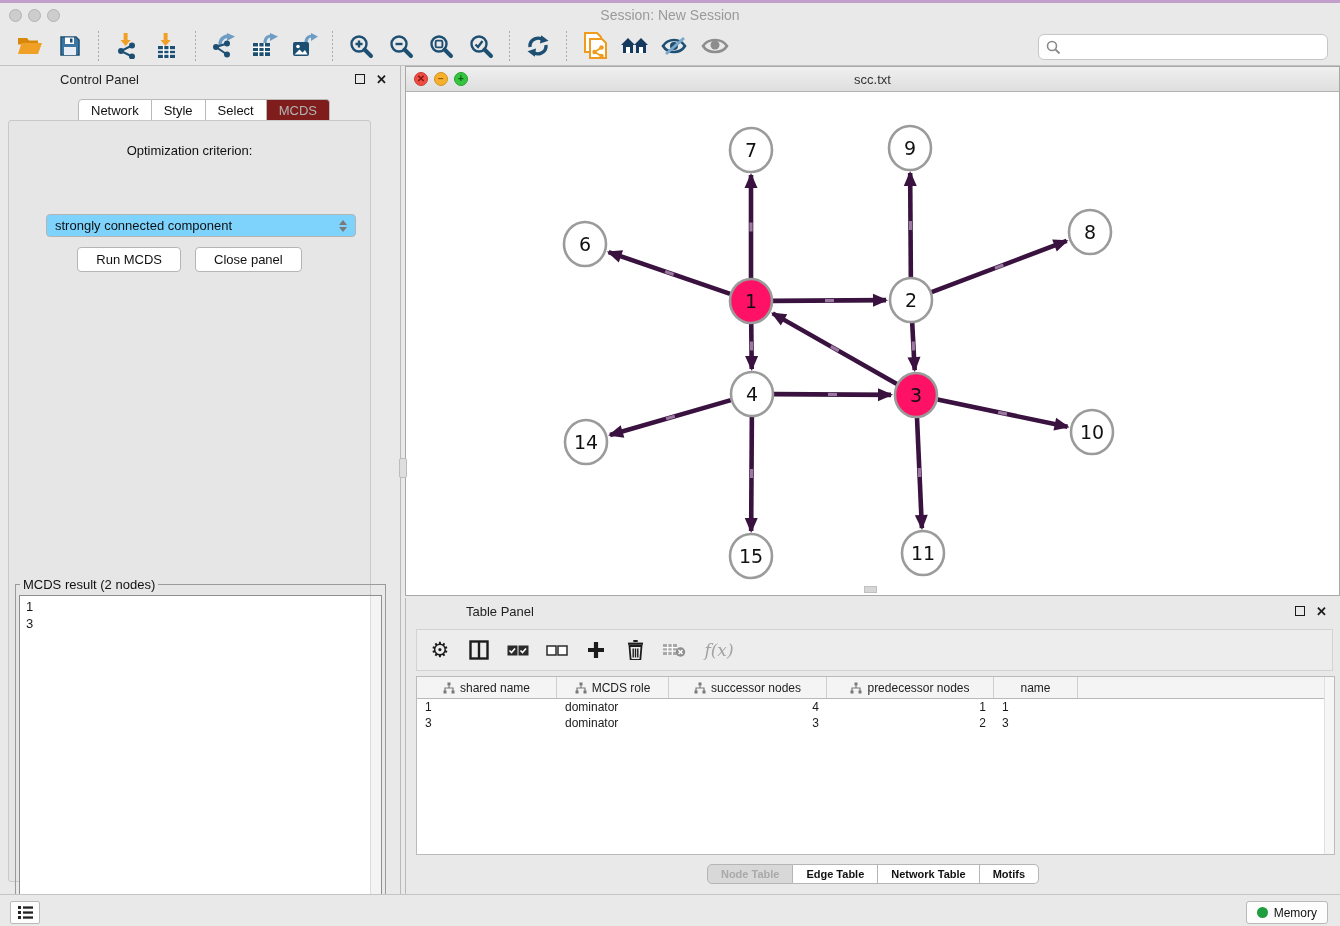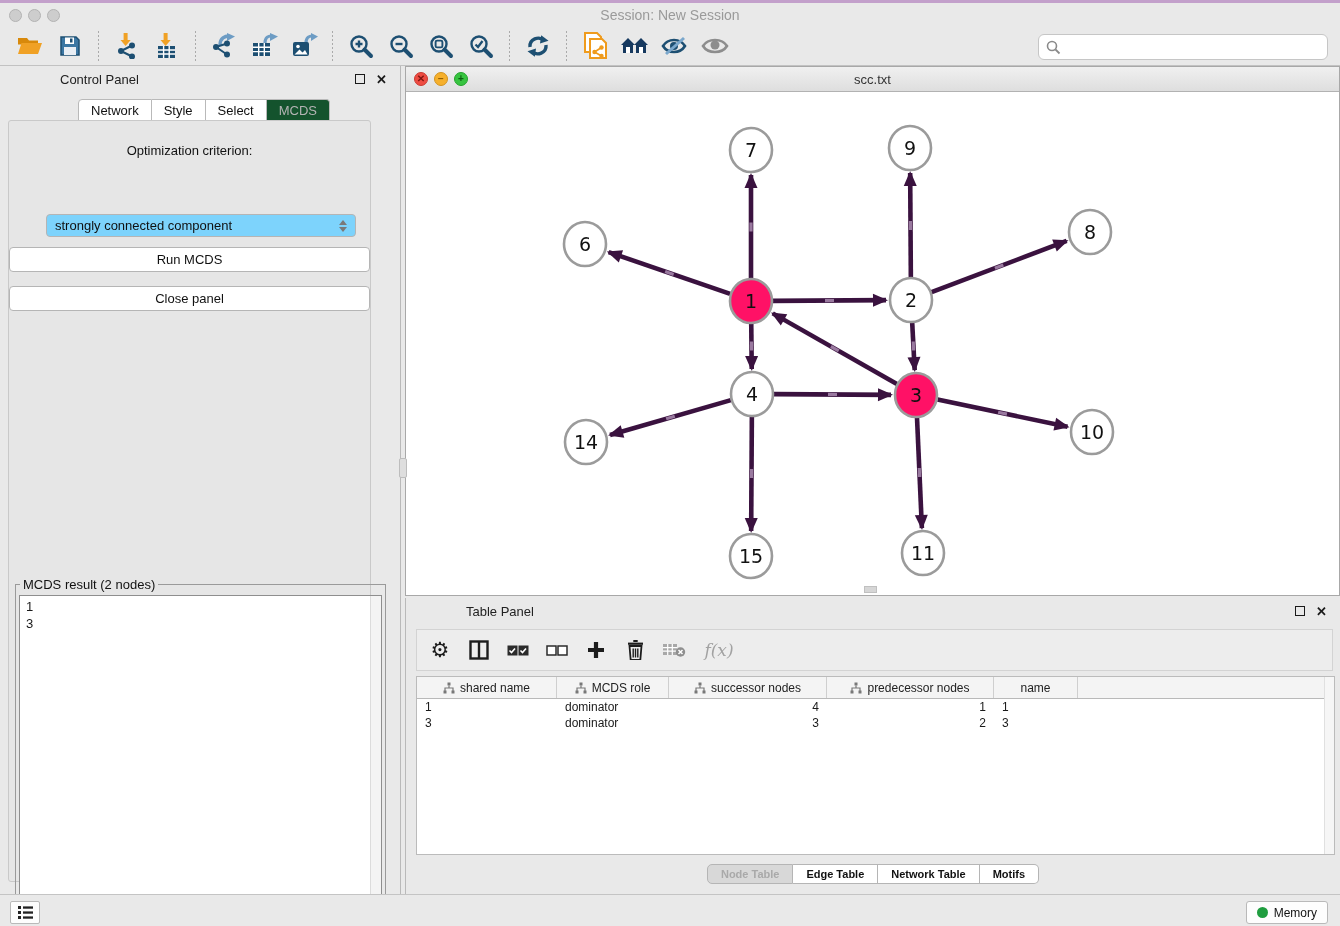--- a/index.html
+++ b/index.html
@@ -28,32 +28,32 @@
   .control-panel { position:absolute; left:0; top:63px; width:401px; height:828px; background:#e9e9e9; border-right:1px solid #b9b9b9; }
   .panel-head { height:26px; display:flex; align-items:center; padding:0 12px; font-size:13px; color:#222;margin-left:48px; }
   .panel-head .spring { flex:1; }
   .mini-ico { width:13px; height:13px; margin-left:9px; display:flex; align-items:center; justify-content:center;
               font-size:13px; font-weight:bold; color:#1a1a1a; }
   .sq-ico { width:10px; height:10px; border:1.5px solid #1a1a1a; }
   .ctabs { position:absolute; left:78px; top:33px; display:flex; }
   .ctab { font-size:13px; padding:3px 12px; background:#fff; border:1px solid #b9b9b9; border-left:none; color:#111; }
   .ctab:first-child { border-left:1px solid #b9b9b9; border-radius:4px 0 0 0; }
   .ctab:last-child { border-radius:0 4px 0 0; }
-  .ctab.active { background:#14532d; color:#b4b4b4; }
+  .ctab.active { background:#7f1d1d; color:#b4b4b4; }
   .cbody { position:absolute; left:8px; top:54px; width:363px; height:762px; background:#e6e6e6;
            border:1px solid #c9c9c9; border-radius:3px; }
   .opt-label { text-align:center; margin-top:22px; font-size:13px; color:#111; }
   .dropdown { position:absolute; left:37px; top:93px; width:310px; height:23px; background:#7dd3fc; border:1px solid #b5b5b5;
               border-radius:4px; font-size:13px; display:flex; align-items:center; padding:0 8px; color:#111; }
   .dropdown .spring { flex:1; }
   .stepper { display:flex; flex-direction:column; gap:2px; }
   .stepper i { width:0; height:0; border-left:4px solid transparent; border-right:4px solid transparent; }
   .stepper .up { border-bottom:5px solid #7a7a7a; }
   .stepper .dn { border-top:5px solid #7a7a7a; }
-  .btn-row { position:absolute; left:0; top:126px; width:100%; display:flex; justify-content:center; gap:14px;flex-direction:column; }
+  .btn-row { position:absolute; left:0; top:126px; width:100%; display:flex; justify-content:center; gap:14px; }
   .btn { background:#fff; border:1px solid #b5b5b5; border-radius:4px; font-size:13px; padding:4px 18px; color:#111;
          font-family:inherit; }
   .result-box { position:absolute; left:6px; top:456px; width:371px; height:375px; border:1px solid #9a9a9a; }
   .result-box legend { font-size:13px; padding:0 3px; margin-left:4px; color:#111; }
   .result-area { position:absolute; left:3px; top:3px; right:3px; bottom:3px; background:#fff; border:1px solid #8e8e8e;
                  font-size:13px; padding:2px 0 0 6px; white-space:pre; line-height:17px; }
   .result-scroll { position:absolute; right:0; top:0; bottom:0; width:11px; background:#f4f4f4; border-left:1px solid #dcdcdc; }
   
   .netwin { position:absolute; left:405px; top:63px; width:935px; height:530px; background:#fff; border:1px solid #a8a8a8; }
   .netwin-titlebar { height:25px; background:linear-gradient(#f0f0f0,#dedede); border-bottom:1px solid #b2b2b2;

